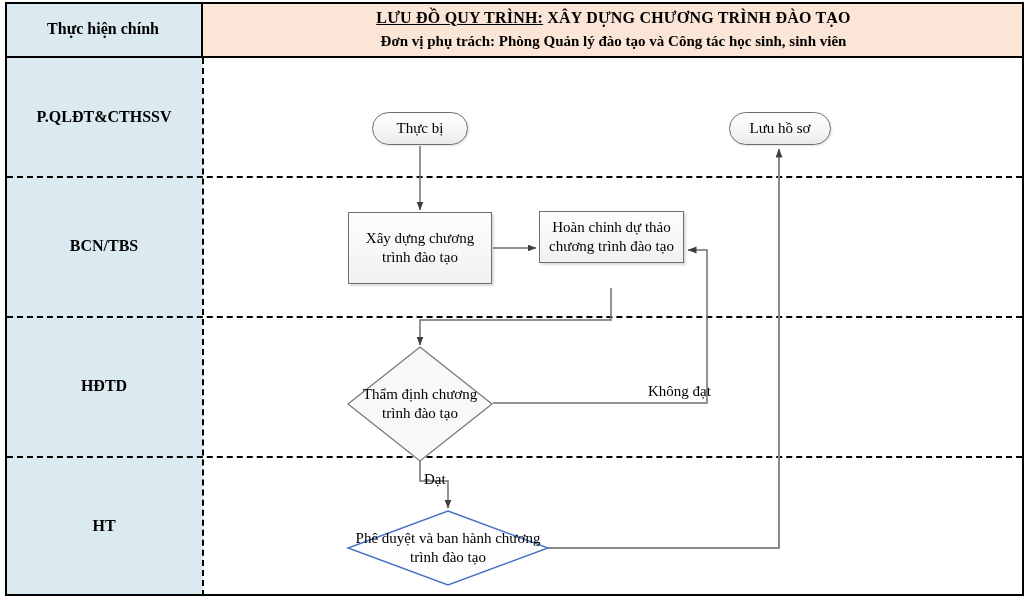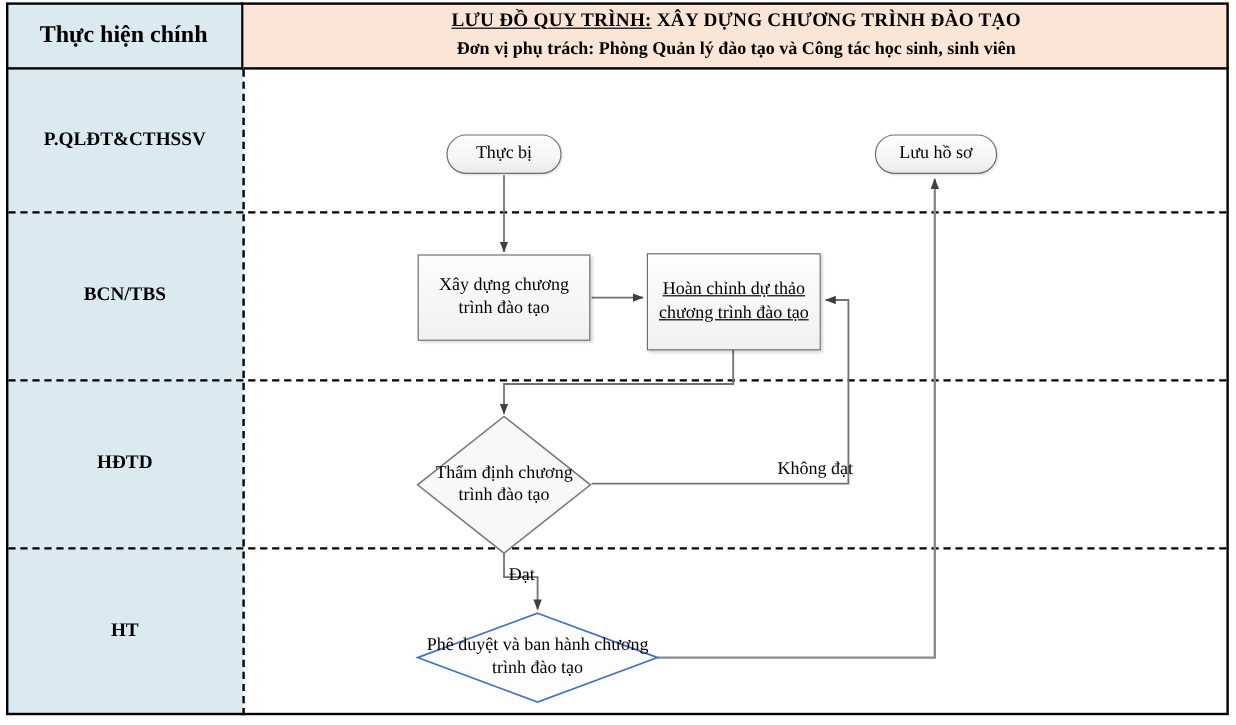--- a/index.html
+++ b/index.html
@@ -21,21 +21,21 @@
   .outer-frame {
     left: 5px; top: 2px; width: 1019px; height: 594px;
     border: 2px solid #000;
   }
   .header-left {
     left: 5px; top: 2px; width: 198px; height: 56px;
     background: #dbe9f1;
     border-right: 2px solid #000;
     border-bottom: 2px solid #000;
     display: flex; align-items: center; justify-content: center;
-    font-weight: bold; font-size: 20px;
+    font-weight: bold; font-size: 16px;
   }
   .header-right {
     left: 203px; top: 2px; width: 821px; height: 56px;
     background: #fbe5d6;
     border-bottom: 2px solid #000;
     display: flex; flex-direction: column;
     align-items: center; justify-content: center;
     gap: 6px;
     font-weight: bold;
   }
@@ -84,21 +84,21 @@
   }
   .rect {
     background: linear-gradient(180deg, #fdfdfd 0%, #f1f1f1 100%);
     border: 1.3px solid #6e6e6e;
     box-shadow: 2px 2px 2px rgba(0,0,0,0.15);
     padding: 2px 6px;
   }
   .node-start    { left: 372px; top: 112px; width: 96px;  height: 33px; }
   .node-archive  { left: 729px; top: 112px; width: 102px; height: 33px; }
   .node-build    { left: 348px; top: 212px; width: 144px; height: 72px; }
-  .node-finalize { left: 539px; top: 211px; width: 145px; height: 81px; text-decoration: underline; }
+  .node-finalize { left: 539px; top: 211px; width: 145px; height: 52px; }
   .diamond-text  { background: transparent; }
   .node-review   { left: 348px; top: 348px; width: 144px; height: 112px; align-items: center; }
   .node-approve  { left: 348px; top: 511px; width: 200px; height: 74px; }
 
   .edge-label {
     font-size: 15px;
     white-space: nowrap;
   }
   .label-fail { left: 648px; top: 383px; }
   .label-pass { left: 424px; top: 471px; }

